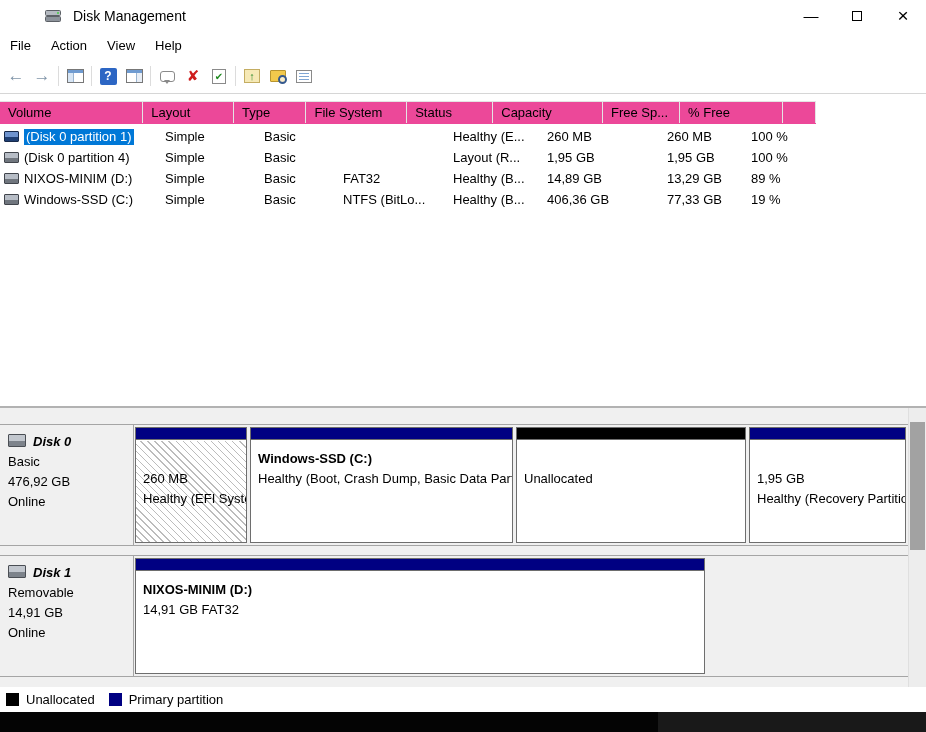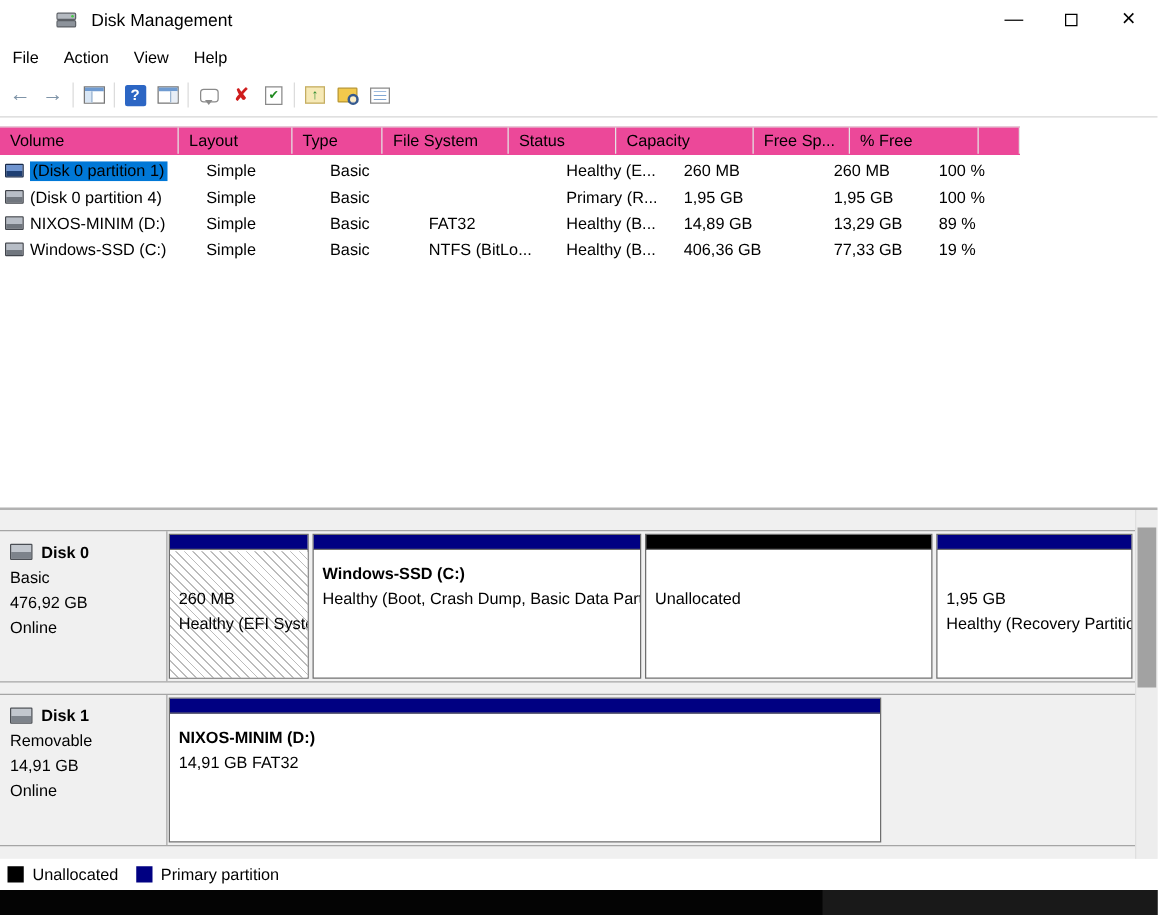--- a/index.html
+++ b/index.html
@@ -50,30 +50,30 @@
   .lv-header { position:absolute; top:101px; left:0; width:816px; height:23px; display:flex; border-top:1px solid #e4e4e4; border-bottom:1px solid #ec4899; background:#ec4899; }
   .hcol { font-size:13px; padding:3px 0 0 8px; border-right:1px solid #e4e4e4; white-space:nowrap; overflow:hidden; }
   .c0{width:157px}.c1{width:99px}.c2{width:79px}.c3{width:110px}.c4{width:94px}
   .c5{width:120px}.c6{width:84px}.c7{width:113px}.c8{width:35px}
   .lv-rows { position:absolute; top:126px; left:0; width:926px; }
   .lv-row { display:flex; height:21px; align-items:center; font-size:13px; }
   .cell { padding-left:8px; white-space:nowrap; overflow:hidden; }
   .cell.vol { display:flex; align-items:center; padding-left:4px; }
   .vol-ico { width:15px; height:11px; border:1px solid #41454c; border-radius:1px; background:linear-gradient(#b7bdc6 0 5px,#70767e 5px); margin-right:5px; flex:none; }
   .vol-ico.blue { background:linear-gradient(#6f94cf 0 5px,#1f3f73 5px); border-color:#16294a; }
-  .sel-hl { background:#0078d7; color:#000000; padding:0 3px 1px 2px; }
+  .sel-hl { background:#0078d7; color:#ffffff; padding:0 3px 1px 2px; }
 
   
   .splitter { position:absolute; top:406px; left:0; width:926px; height:2px; background:#b2b2b2; }
   .graph { position:absolute; top:408px; left:0; width:926px; height:279px; background:#f0f0f0; }
   .disk-row { position:absolute; left:0; width:908px; border-top:1px solid #a5a5a5; border-bottom:1px solid #a5a5a5; background:#f0f0f0; }
   #disk0 { top:16px; height:122px; }
   #disk1 { top:147px; height:122px; }
   .disk-info { position:absolute; left:0; top:0; bottom:0; width:134px; border-right:1px solid #a5a5a5; padding:9px 4px 0 8px; font-size:13px; }
-  .disk-title-row { display:flex; align-items:center; font-weight:bold; margin-bottom:3px; }
+  .disk-title-row { display:flex; font-weight:bold; margin-bottom:3px;font-style:italic; }
   .disk-ico { width:18px; height:13px; border:1px solid #4a4e54; border-radius:1px; background:linear-gradient(#c2c7ce 0 6px,#7d838b 6px); margin-right:7px; flex:none; }
   .disk-info .line { line-height:20px; }
   .part { position:absolute; top:2px; height:116px; background:#fff; border:1px solid #6e6e6e; }
   .pbar { height:12px; border-bottom:1px solid #6e6e6e; }
   .pbar.primary { background:#000082; }
   .pbar.unalloc { background:#000000; }
   .pbody { position:absolute; top:13px; left:0; right:0; bottom:0; padding:8px 3px 0 7px; font-size:13px; white-space:nowrap; overflow:hidden; }
   .part.hatched .pbody { background:repeating-linear-gradient(45deg,#ffffff 0 4px,#bcbcbc 4px 5px); }
   .pbody .lab { font-weight:bold; height:20px; line-height:20px; }
   .pbody .ln { height:20px; line-height:20px; }
@@ -191,21 +191,21 @@
   </div>
 
   <div class="lv-row">
     <div class="cell vol c0">
       <span class="vol-ico"></span>
       <span>(Disk 0 partition 4)</span>
     </div>
     <div class="cell c1">Simple</div>
     <div class="cell c2">Basic</div>
     <div class="cell c3"></div>
-    <div class="cell c4">Primary (R...</div>
+    <div class="cell c4">Layout (R...</div>
     <div class="cell c5">1,95 GB</div>
     <div class="cell c6">1,95 GB</div>
     <div class="cell c7">100 %</div>
   </div>
 
   <div class="lv-row">
     <div class="cell vol c0">
       <span class="vol-ico"></span>
       <span>NIXOS-MINIM (D:)</span>
     </div>

